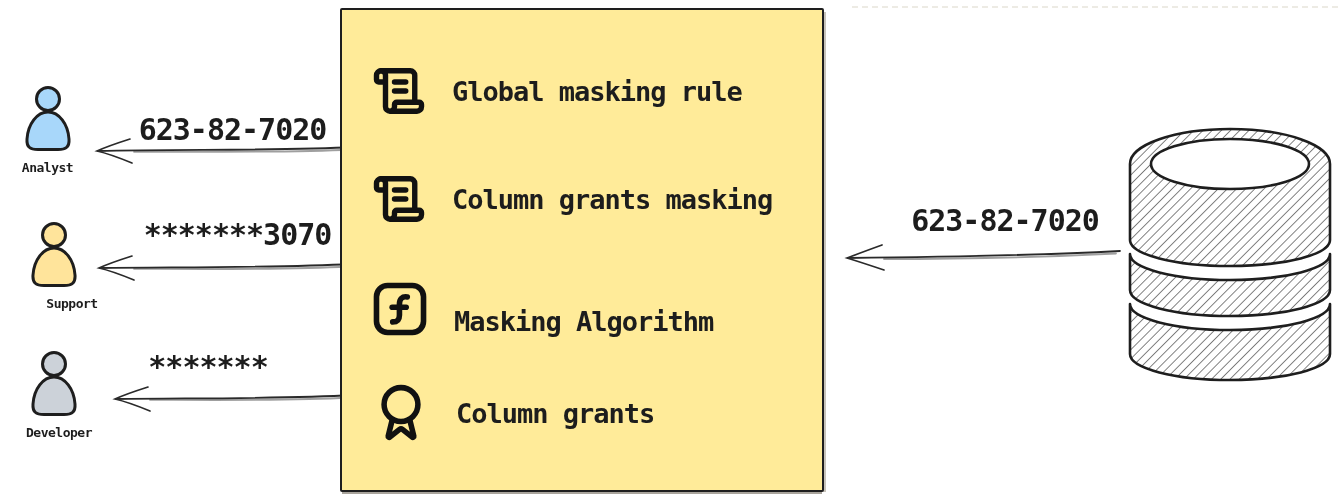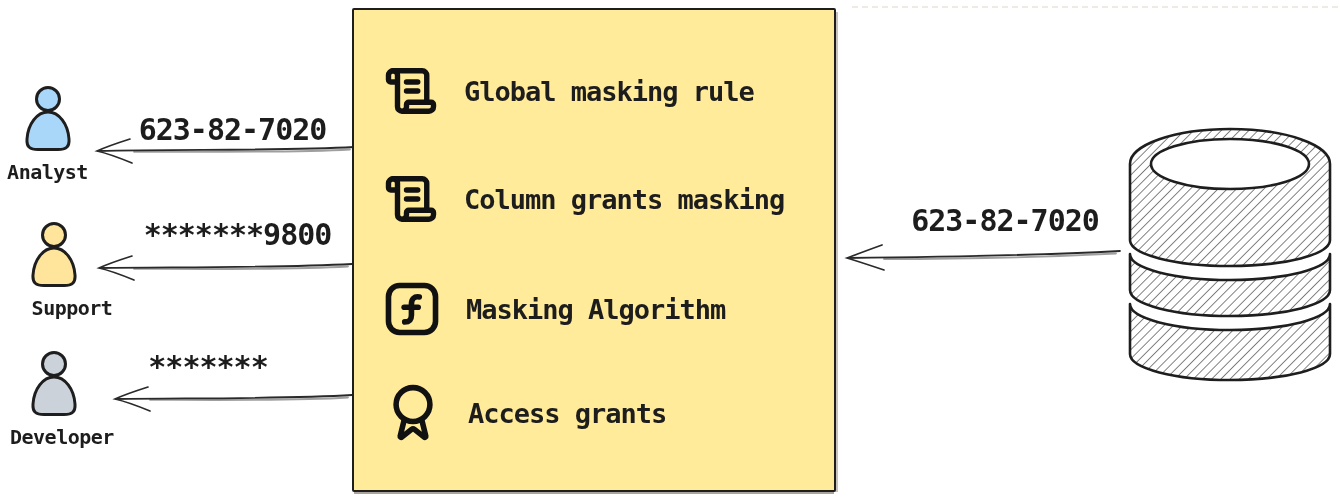--- a/index.html
+++ b/index.html
@@ -3,28 +3,28 @@
 <meta charset="utf-8">
 <style>
   html,body{margin:0;padding:0;background:#ffffff;}
   .canvas{
     position:relative;width:1340px;height:504px;background:#ffffff;overflow:hidden;
     font-family:"DejaVu Sans Mono","Liberation Mono",monospace;color:#1d1d1d;
   }
   .abs{position:absolute;}
   
   .panel{
-    left:352px;top:8px;width:480px;height:480px;
+    left:340px;top:8px;width:480px;height:480px;
     background:#ffeb99;border:2.5px solid #1e1e1e;border-radius:2px;
     box-shadow:0 4px 0 -2px #a9a49c, 4px 2px 0 -2px #c8c3ba;
   }
   .rule-row{position:absolute;left:30px;display:flex;align-items:center;gap:26px;}
   .rule-label{font-size:27px;font-weight:bold;letter-spacing:-1px;white-space:nowrap;}
   
-  .actor-label{font-size:20px;font-weight:bold;text-align:center;letter-spacing:-0.5px;}
+  .actor-label{font-size:13px;font-weight:bold;text-align:center;letter-spacing:-0.5px;}
   .masked-value{font-size:30px;font-weight:bold;letter-spacing:-1px;text-align:center;white-space:nowrap;}
   .guide-line{left:852px;top:6px;width:486px;height:0;border-top:2px dashed #edebe4;}
   svg{display:block;}
 </style>
 </head>
 <body>
 
 <div class="canvas">
 
   <div class="abs guide-line"></div>
@@ -49,21 +49,21 @@
 
   <div class="abs" style="left:27px;top:222px;">
     <svg width="54" height="68" viewBox="0 0 54 68">
       <g stroke="#1e1e1e" stroke-width="3" stroke-linejoin="round" fill="#ffe49b">
         <circle cx="27" cy="13" r="11.5"></circle>
         <path d="M27 26 C38 26 47 38 48 53 C48.6 61 45 63.5 37 63.5 L17 63.5 C9 63.5 5.4 61 6 53 C7 38 16 26 27 26 Z"></path>
       </g>
     </svg>
   </div>
   <div class="abs actor-label" style="left:24px;top:296px;width:96px;">Support</div>
-  <div class="abs masked-value" style="left:140px;top:217px;width:195px;">*******9800</div>
+  <div class="abs masked-value" style="left:140px;top:217px;width:195px;">*******3070</div>
   <svg class="abs" style="left:96px;top:250px;" width="258" height="34" viewBox="0 0 258 34">
     <g fill="none" stroke="#2a2a2a" stroke-width="1.8" stroke-linecap="round">
       <path d="M256 14 C180 18 80 17 4 18"></path>
       <path d="M252 16.5 C190 20 100 19 38 18.8" opacity="0.45"></path>
       <path d="M36 6 Q14 13 3 18 Q16 21 38 30" stroke-width="1.7"></path>
     </g>
   </svg>
 
   <div class="abs" style="left:27px;top:351px;">
     <svg width="54" height="68" viewBox="0 0 54 68">
@@ -98,35 +98,35 @@
     <div class="rule-row" style="top:162px;">
       <svg width="54" height="54" viewBox="0 0 24 24" fill="none" stroke="#111111" stroke-width="2.4" stroke-linecap="round" stroke-linejoin="round">
         <path d="M15 12h-5"></path>
           <path d="M15 8h-5"></path>
           <path d="M19 17V5a2 2 0 0 0-2-2H4"></path>
         <path d="M8 21h12a2 2 0 0 0 2-2v-1a1 1 0 0 0-1-1H11a1 1 0 0 0-1 1v1a2 2 0 1 1-4 0V5a2 2 0 1 0-4 0v2a1 1 0 0 0 1 1h3"></path>
       </svg>
       <span class="rule-label">Column grants masking</span>
     </div>
 
-    <div class="rule-row" style="top:271px;">
+    <div class="rule-row" style="top:271px;align-items:flex-end;">
       <svg width="56" height="56" viewBox="0 0 20 20" fill="none" stroke="#111111" stroke-width="2" stroke-linecap="round" stroke-linejoin="round">
         <rect x="1.6" y="1.6" width="16.8" height="16.8" rx="4"></rect>
         <path d="M7.4 14.6 c1.8 0 2.4 -0.9 2.4 -2.5 V8.3 c0 -1.8 0.9 -2.9 2.8 -2.6"></path>
         <path d="M7.2 9.4 h5"></path>
       </svg>
       <span class="rule-label">Masking Algorithm</span>
     </div>
 
     <div class="rule-row" style="top:372px;">
       <svg width="58" height="62" viewBox="0 0 24 25" fill="none" stroke="#111111" stroke-width="2.3" stroke-linecap="round" stroke-linejoin="round">
         <circle cx="12" cy="9" r="7"></circle>
         <path d="M8.4 15.2 L6.7 22.1 a0.4 0.4 0 0 0 0.65 0.38 L11.4 19.3 a1 1 0 0 1 1.2 0 l4.05 3.18 a0.4 0.4 0 0 0 0.65 -0.38 L15.6 15.2"></path>
       </svg>
-      <span class="rule-label">Access grants</span>
+      <span class="rule-label">Column grants</span>
     </div>
   </div>
 
   <div class="abs masked-value" style="left:910px;top:203px;width:190px;">623-82-7020</div>
 
   <svg class="abs" style="left:842px;top:238px;" width="282" height="38" viewBox="0 0 282 38">
     <g fill="none" stroke="#2a2a2a" stroke-width="1.8" stroke-linecap="round">
       <path d="M278 13 C200 17 110 19 6 20"></path>
       <path d="M274 15.5 C205 19 120 21 42 21" opacity="0.45"></path>
       <path d="M40 7 Q18 15 5 20 Q18 24 42 32" stroke-width="1.7"></path>

